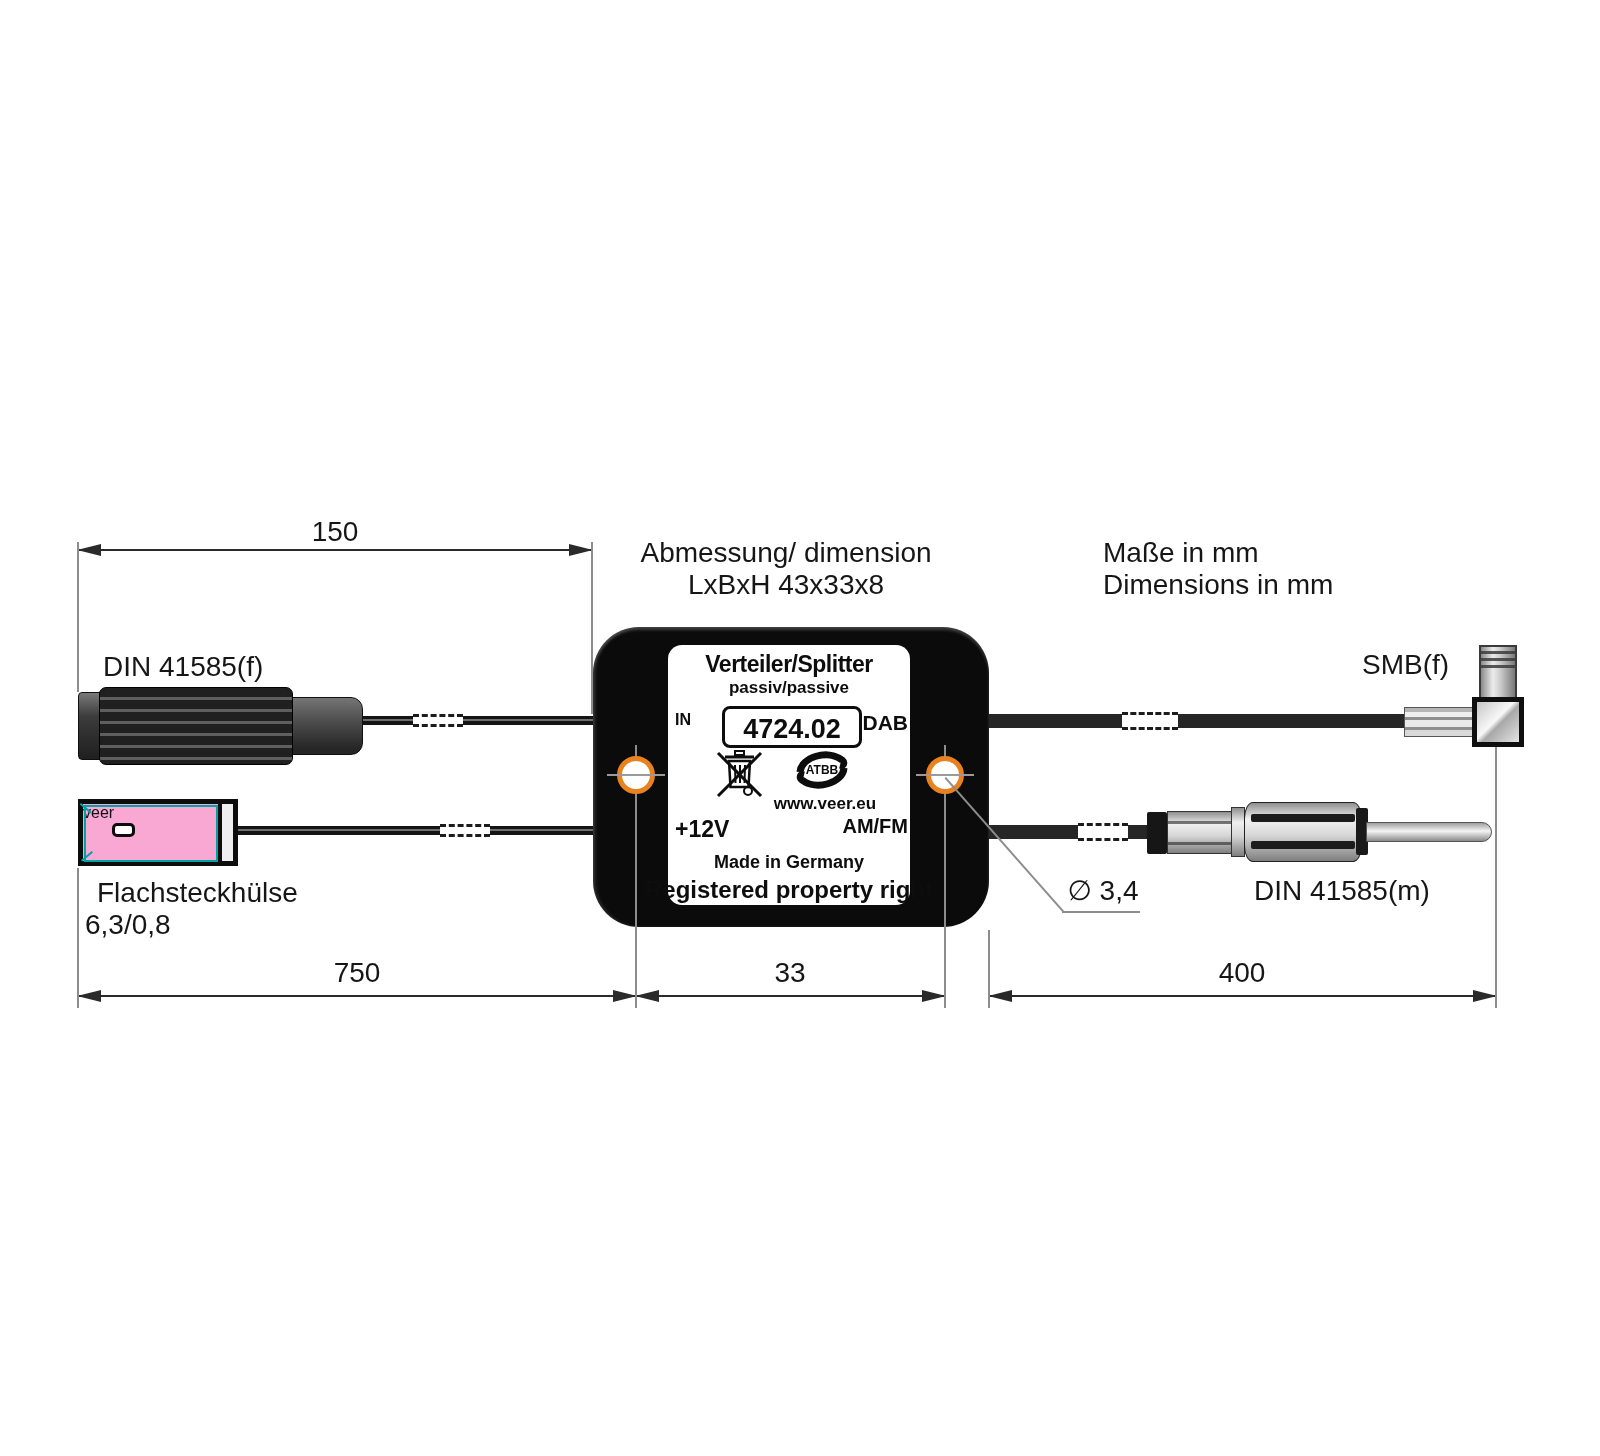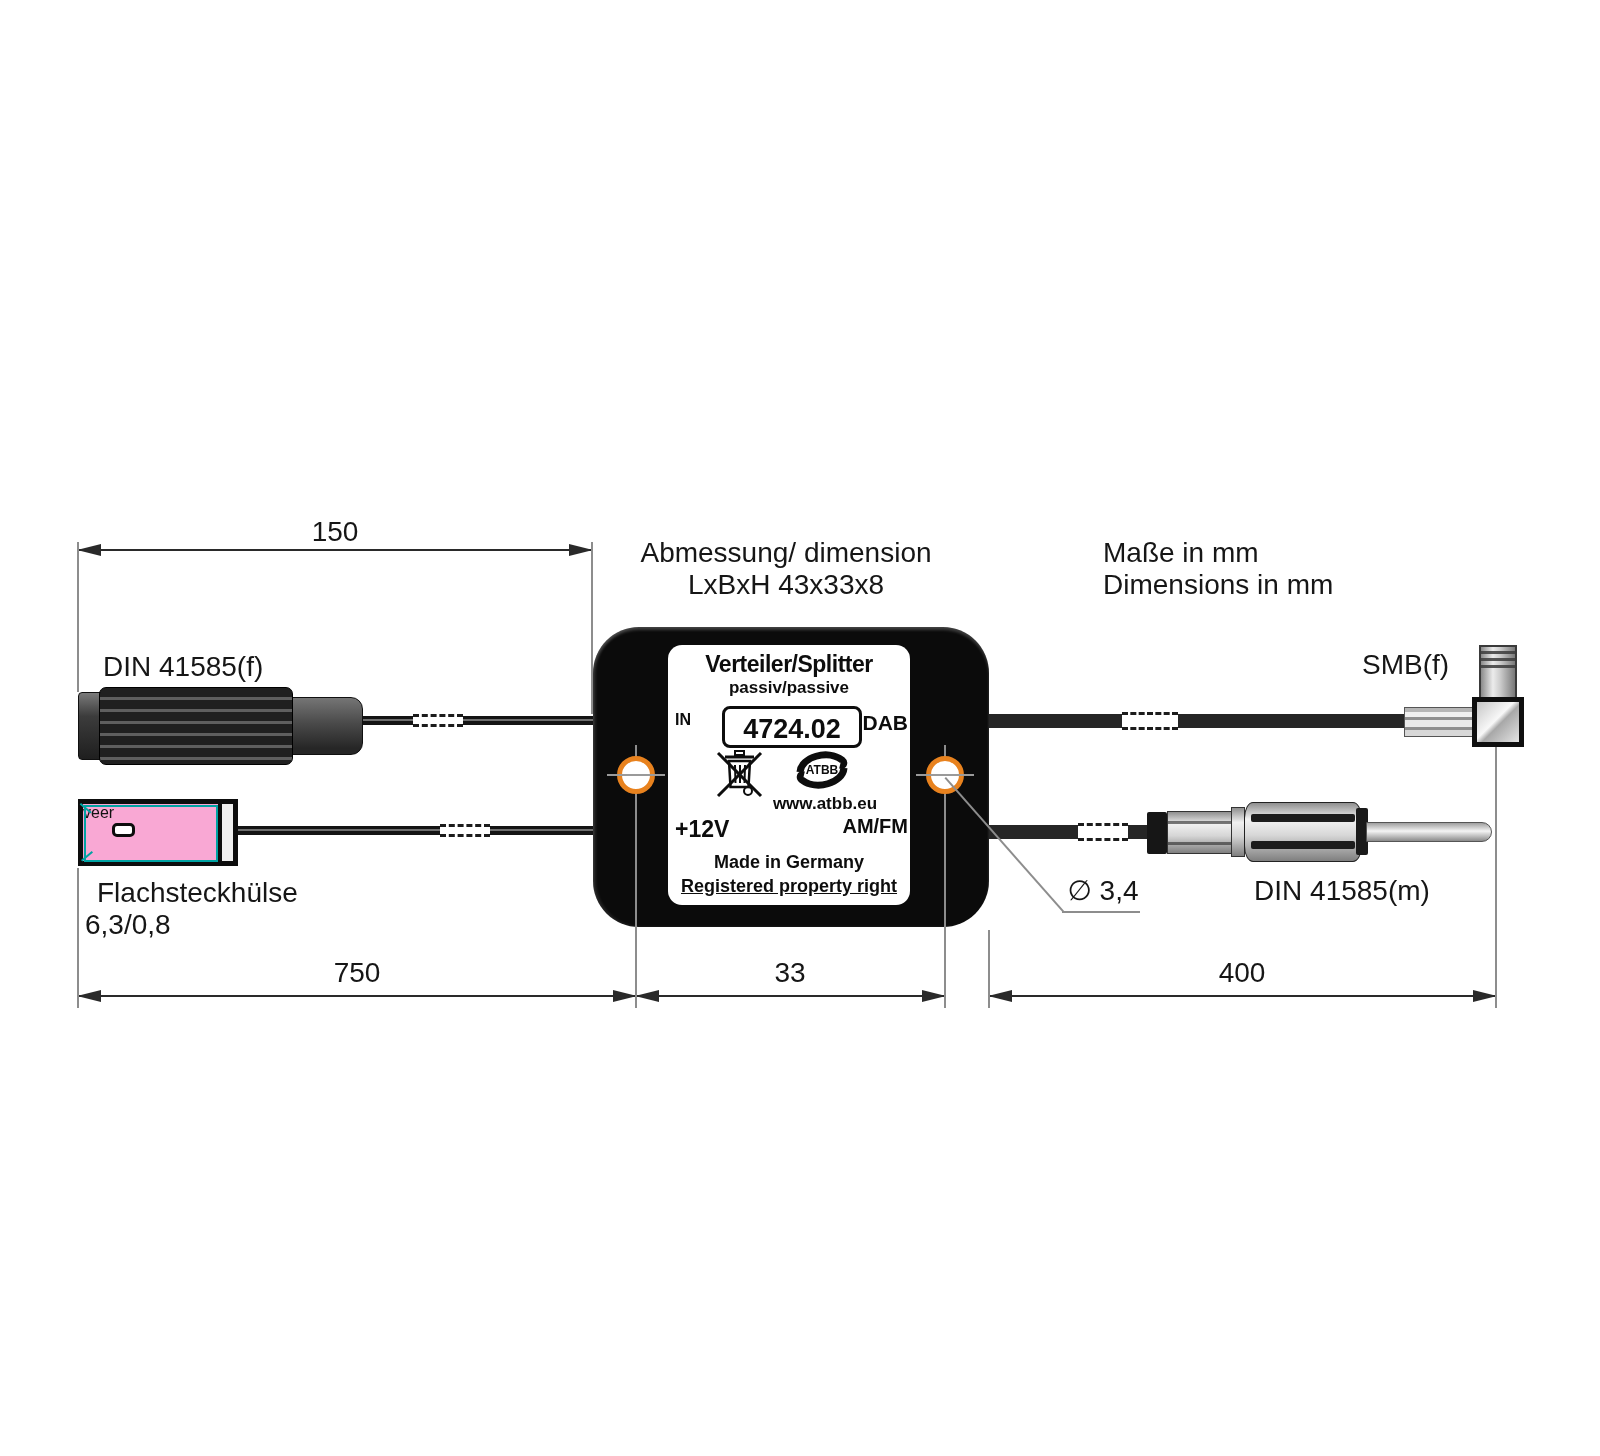--- a/index.html
+++ b/index.html
@@ -109,25 +109,25 @@
       <line x1="2" y1="8" x2="45" y2="51" stroke="#0d0d0d" stroke-width="3"></line>
       <line x1="45" y1="8" x2="2" y2="51" stroke="#0d0d0d" stroke-width="3"></line>
     </svg>
 
     <svg class="abs" style="left:126px;top:104px;" width="56" height="42" viewBox="0 0 56 42">
       <path d="M6,23 C7,8 34,0 48,11 C51,13.5 50,17 46,16" fill="none" stroke="#0d0d0d" stroke-width="7"></path>
       <path d="M50,19 C49,34 22,42 8,31 C5,28.5 6,25 10,26" fill="none" stroke="#0d0d0d" stroke-width="7"></path>
       <text x="28" y="25" text-anchor="middle" font-family="Liberation Sans, sans-serif" font-size="12" font-weight="bold" fill="#0d0d0d">ATBB</text>
     </svg>
 
-    <span class="t" style="left:157px;transform:translateX(-50%);top:149px;font-size:17px;">www.atbb.eu</span>
+    <span class="t" style="left:157px;transform:translateX(-50%);top:149px;font-size:17px;">www.veer.eu</span>
     <span class="t" style="left:7px;top:171px;font-size:23px;">+12V</span>
     <span class="t" style="right:2px;top:170px;font-size:20px;">AM/FM</span>
     <span class="t" style="left:50%;transform:translateX(-50%);top:207px;font-size:18px;">Made in Germany</span>
-    <span class="t" style="left:50%;transform:translateX(-50%);top:231px;font-size:18px;text-decoration:underline;">Registered property right</span>
+    <span class="t" style="left:50%;transform:translateX(-50%);top:231px;font-size:24px;">Registered property right</span>
   </div>
 
   <div class="ext" style="left:635px;top:745px;height:263px;"></div>
   <div class="ext" style="left:944px;top:745px;height:263px;"></div>
   <div class="hole" style="left:617px;top:756px;"></div>
   <div class="hole" style="left:926px;top:756px;"></div>
   <div class="hline" style="left:607px;top:774px;width:58px;background:#9a9a9a;"></div>
   <div class="hline" style="left:916px;top:774px;width:58px;background:#9a9a9a;"></div>
 
   <div class="abs" style="left:946px;top:777px;width:179px;height:2px;background:#8d8d8d;transform:rotate(48.6deg);transform-origin:0 0;"></div>

